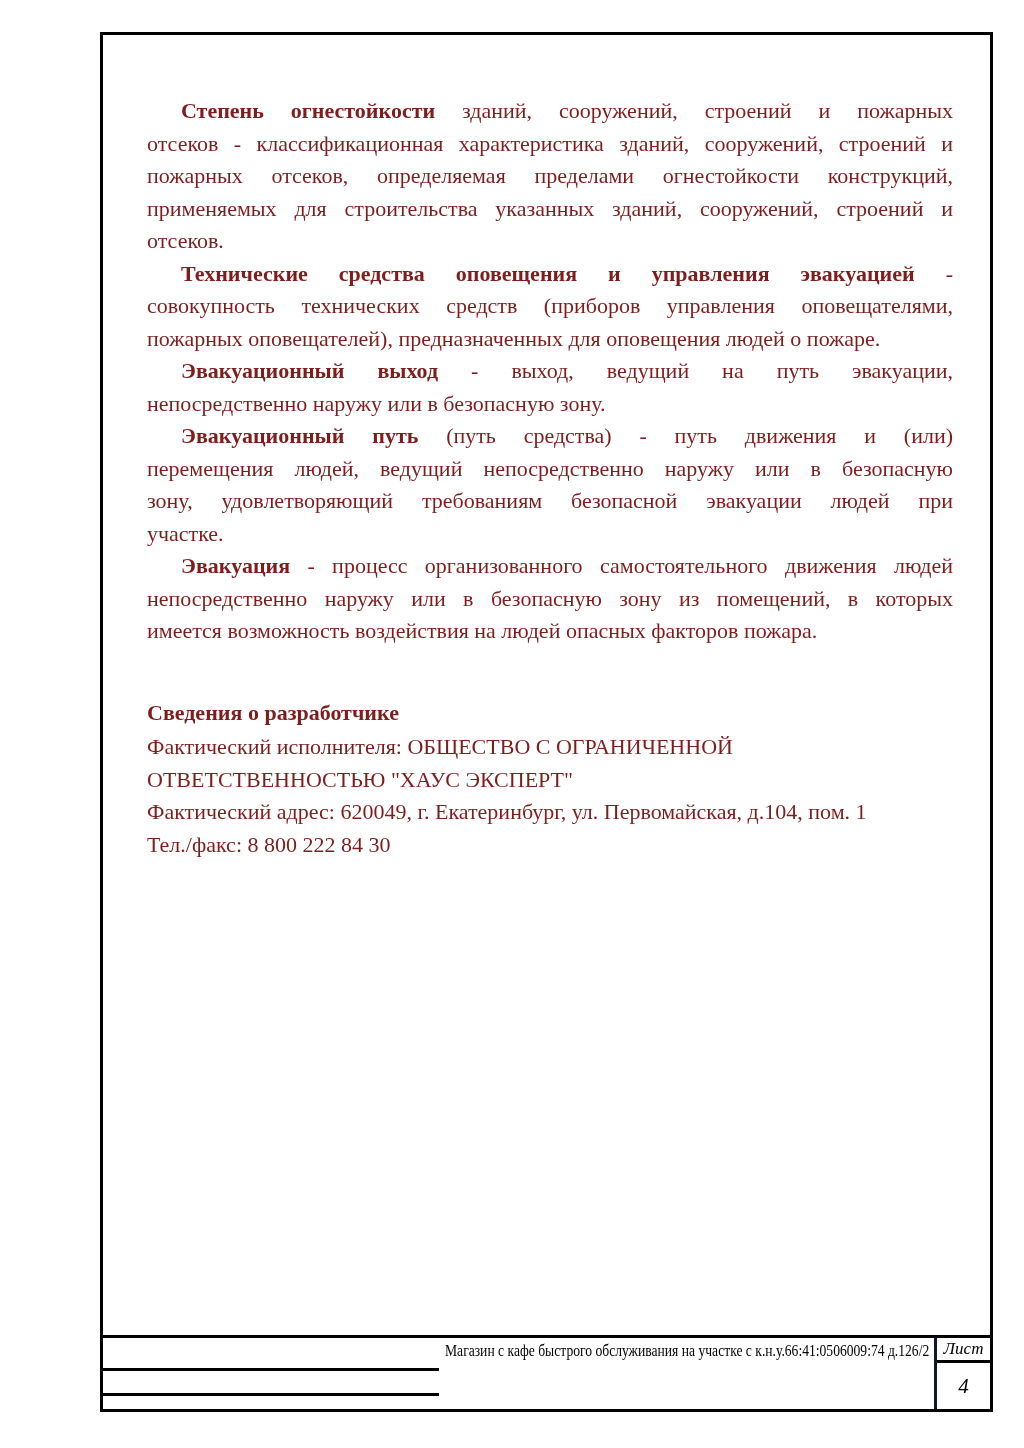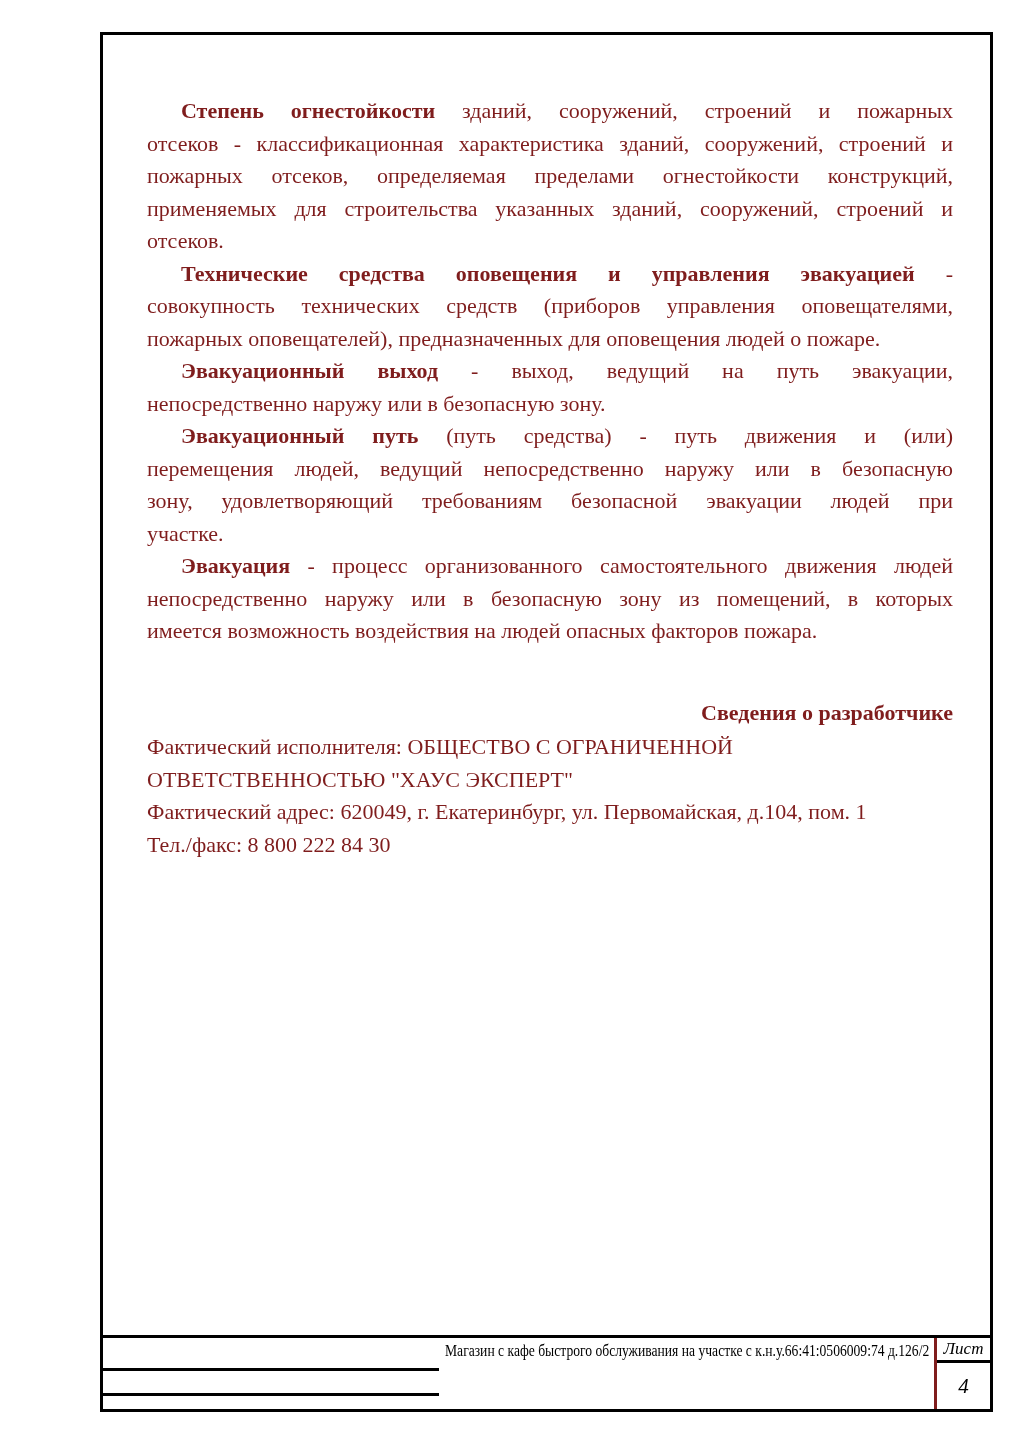--- a/index.html
+++ b/index.html
@@ -26,21 +26,21 @@
     font-size: 22px;
     color: #7f1d1d;
   }
   .line { line-height: 32.5px; white-space: normal; }
   .j { text-align: justify; text-align-last: justify; }
   .ind { text-indent: 34px; }
   .def b { font-weight: bold; }
   .spacer { height: 49px; }
   .dev-heading {
     font-weight: bold;
-    text-align: right;
+    text-align: left;
     line-height: 32.5px;
     margin: 0 0 2px 0;
   }
   .dev-line { line-height: 32.5px; }
   
   .stamp {
     position: absolute;
     left: 0; right: 0; bottom: 0;
     height: 74px;
     border-top: 3px solid #000;
@@ -58,21 +58,21 @@
     font-size: 17px;
     line-height: 19px;
     display: flex; align-items: center; justify-content: center;
     white-space: nowrap;
   }
   .c1 { grid-column: 1; } .c2 { grid-column: 2; } .c3 { grid-column: 3; }
   .c4 { grid-column: 4; padding-left: 32px; } .c5 { grid-column: 5; }
   .r1 { grid-row: 1; } .r2 { grid-row: 2; } .r3 { grid-row: 3; }
   .obj-cell {
     grid-column: 6; grid-row: 1 / 4;
-    border-right: 3px solid #7f1d1d;
+    border-right: 3px solid #0f172a;
     padding: 4px 0 12px 6px;
   }
   .obj-inner {
     display: inline-block;
     font-size: 17px;
     line-height: 18px;
     white-space: nowrap;
     transform: scaleX(0.8);
     transform-origin: 0 0;
   }

